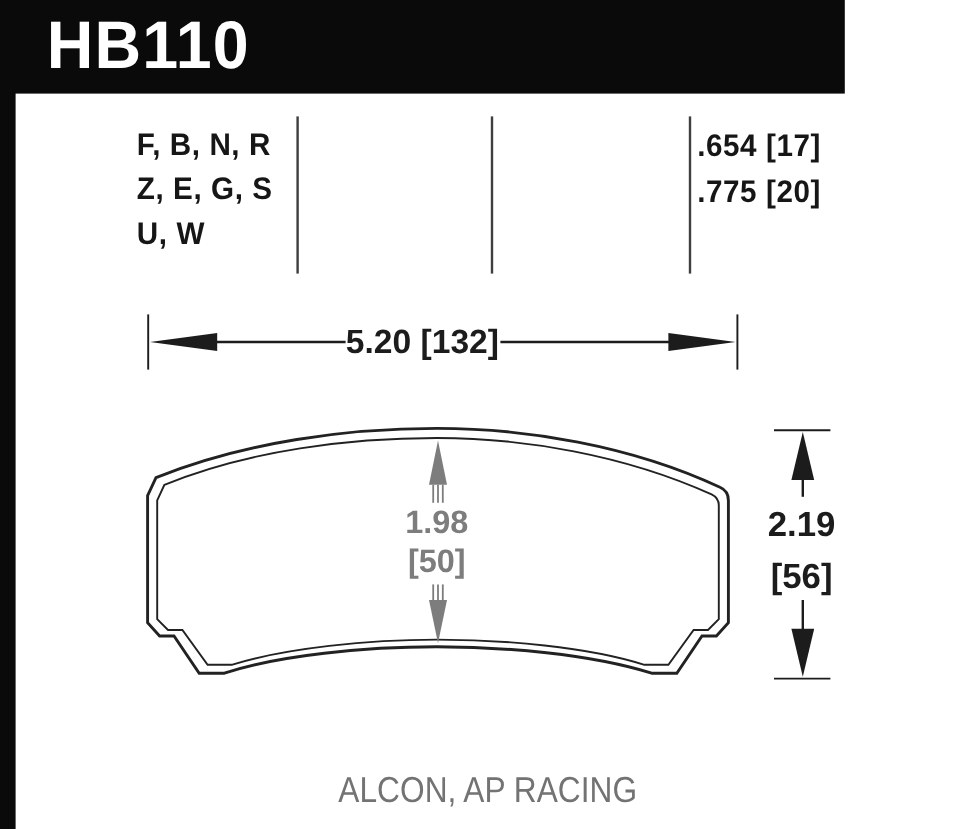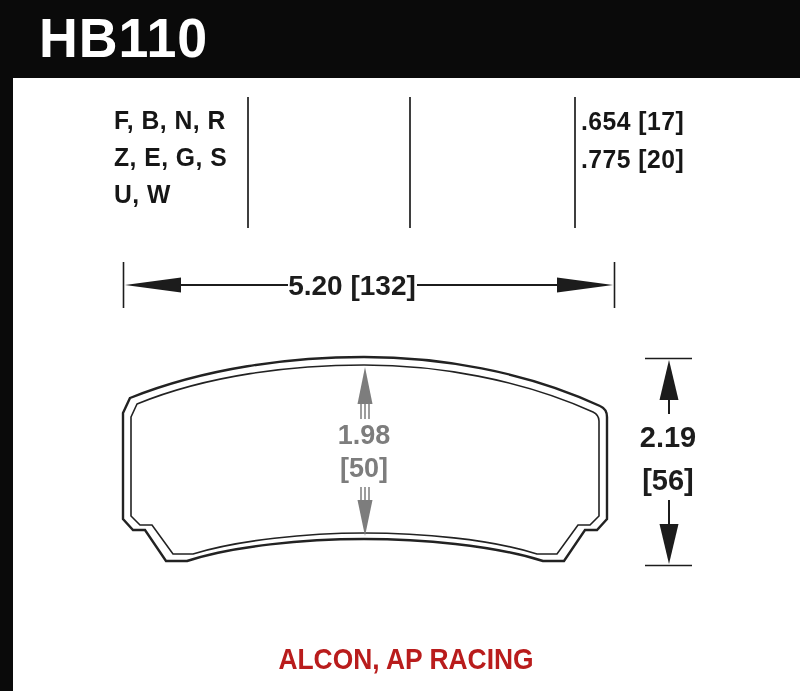--- a/index.html
+++ b/index.html
@@ -5,21 +5,21 @@
   html,body{margin:0;padding:0;background:#ffffff;}
   .page{
     position:relative;width:800px;height:691px;overflow:hidden;
     background:#ffffff;font-family:"Liberation Sans",sans-serif;
     -webkit-font-smoothing:antialiased;
   }
   .left-strip{
     position:absolute;left:0;top:0;width:13px;height:691px;background:#0a0a0a;
   }
   .banner{
-    position:absolute;left:0;top:0;width:800px;height:78px;background:#0a0a0a;
+    position:absolute;left:0;top:0;width:704px;height:78px;background:#0a0a0a;
   }
   .part-no{
     position:absolute;left:39px;top:0;line-height:76px;
     color:#ffffff;font-size:56px;font-weight:bold;letter-spacing:1px;
     transform:scaleX(0.96);transform-origin:left center;white-space:nowrap;
   }
   .letters{
     position:absolute;left:114px;top:102px;
     font-size:26px;font-weight:bold;color:#161616;line-height:37px;
     letter-spacing:0.5px;transform:scaleX(0.95);transform-origin:left top;
@@ -36,21 +36,21 @@
   }
   .sep1{left:247px;} .sep2{left:409px;} .sep3{left:574px;}
   .drawing{
     position:absolute;left:0;top:250px;width:800px;height:360px;display:block;
   }
   .svg-txt{
     font-family:"Liberation Sans",sans-serif;font-weight:bold;
   }
   .apps{
     position:absolute;left:13px;right:0;top:644px;text-align:center;
-    font-size:30px;font-weight:bold;color:#b91c1c;line-height:30px;
+    font-size:30px;font-weight:normal;color:#737373;line-height:30px;
     white-space:nowrap;
   }
   .apps span{display:inline-block;transform:scaleX(0.88);transform-origin:center;}
 </style>
 </head>
 <body>
 
 <div class="page">
 
   <div class="left-strip"></div>

